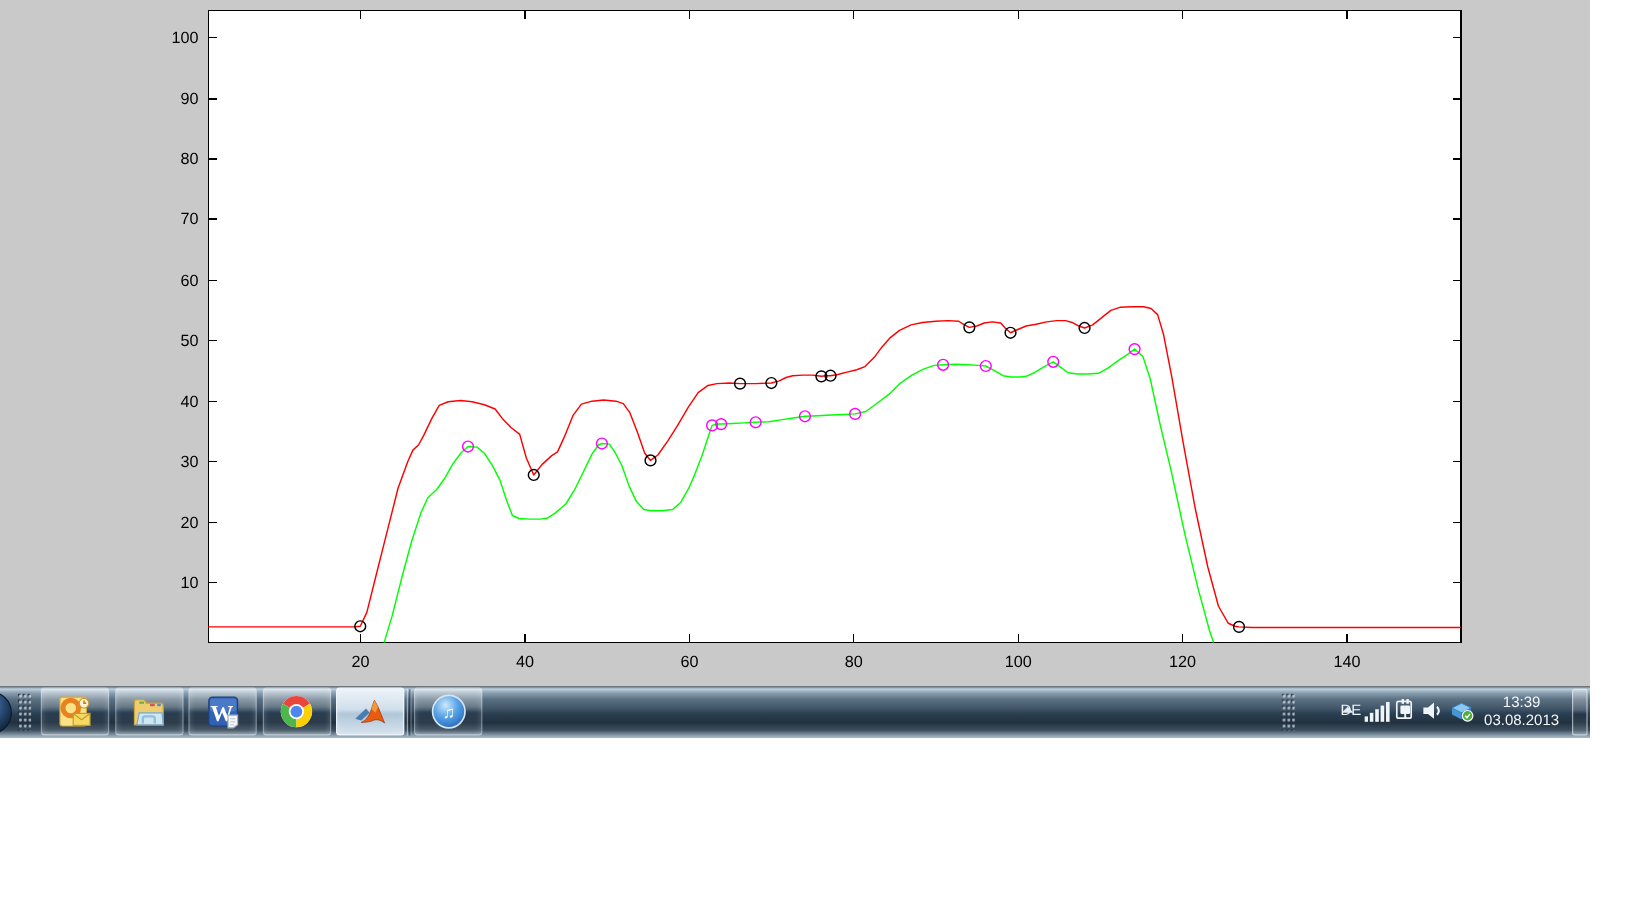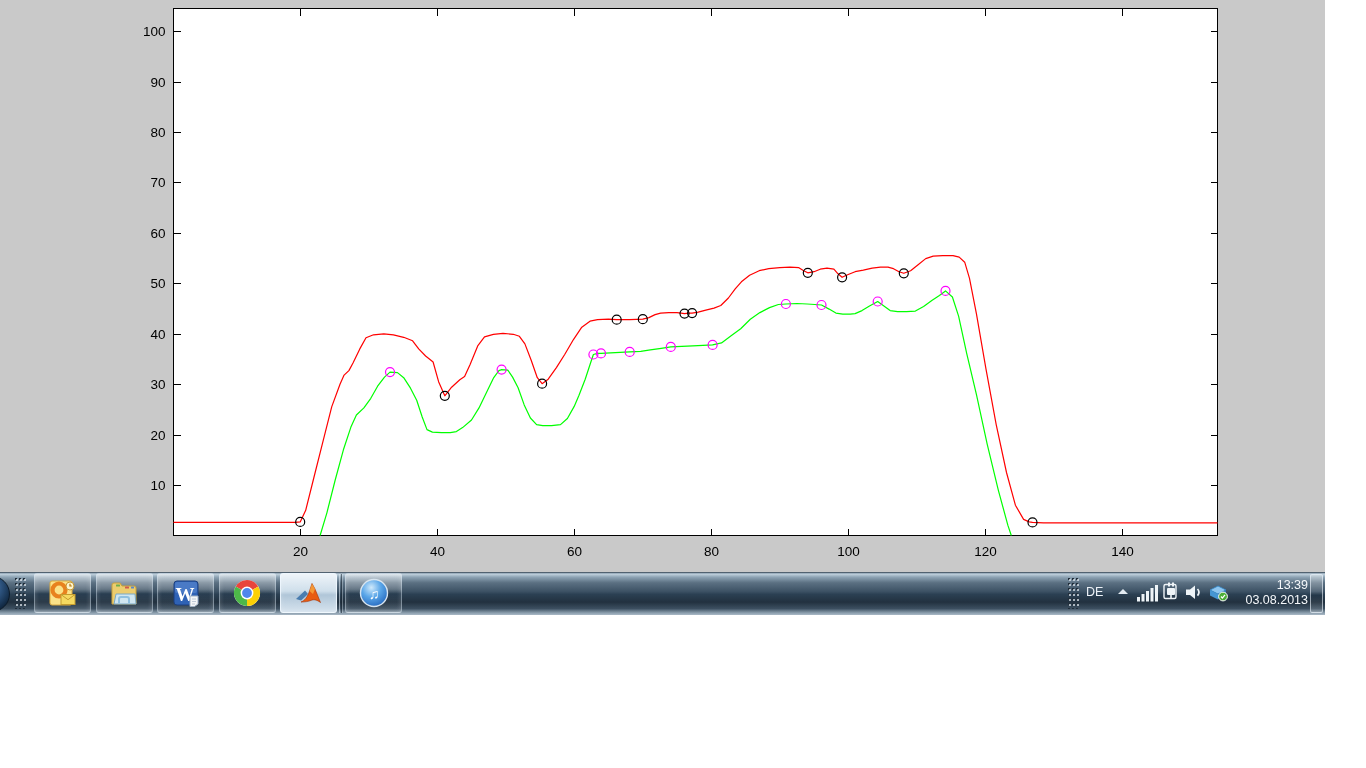--- a/index.html
+++ b/index.html
@@ -45,25 +45,25 @@
   }
   .task-btn.active{
     border:1px solid rgba(240,248,255,.85);
     background:linear-gradient(180deg,#eef4f9,#cfdfeb 45%,#b0c6d8 55%,#d6e3ee 100%);
   }
   .tb-sep{
     position:absolute;top:2px;height:39px;width:1px;
     background:rgba(230,240,250,.55);box-shadow:2px 0 0 rgba(20,32,44,.5), 3px 0 0 rgba(230,240,250,.35);
   }
   .tray-text{
-    position:absolute;color:#eef3f8;font-size:12.5px;
+    position:absolute;color:#eef3f8;font-size:12.5px;margin-left:31px;
   }
   .clock{
     position:absolute;left:1228px;top:5px;width:80px;height:38px;
-    color:#f5f8fb;text-align:right;
+    color:#f5f8fb;text-align:center;
   }
   .clock .t{font-size:12.5px;line-height:16px;}
   .clock .d{font-size:12.5px;line-height:14px;}
   .show-desktop{
     position:absolute;left:1310px;top:2px;width:13px;height:39px;border-radius:2px;
     border:1px solid rgba(235,244,252,.6);box-sizing:border-box;
     background:linear-gradient(180deg, rgba(255,255,255,.35), rgba(255,255,255,.12) 45%, rgba(20,35,50,.25) 55%, rgba(255,255,255,.18));
   }
   .tray-icon{position:absolute;}
   .up-arrow{

